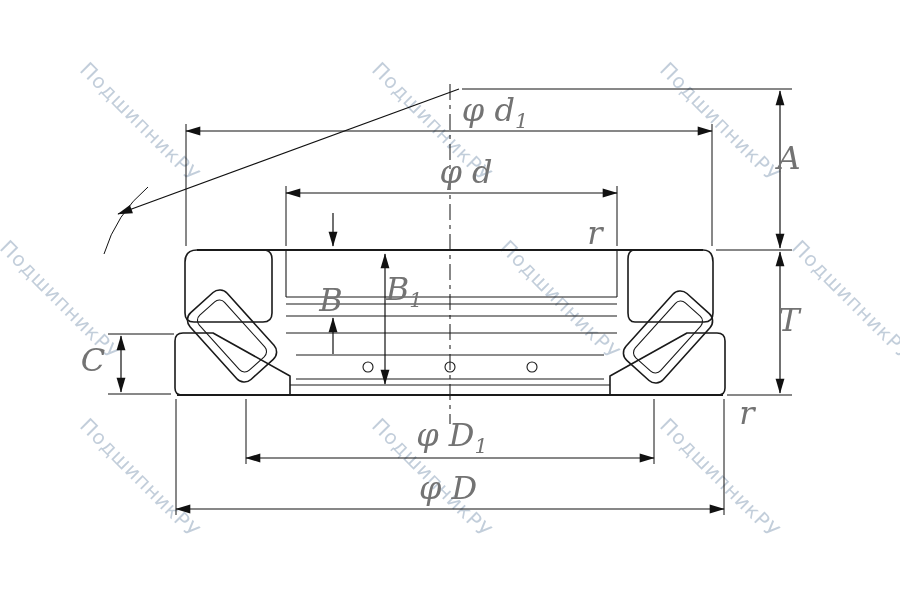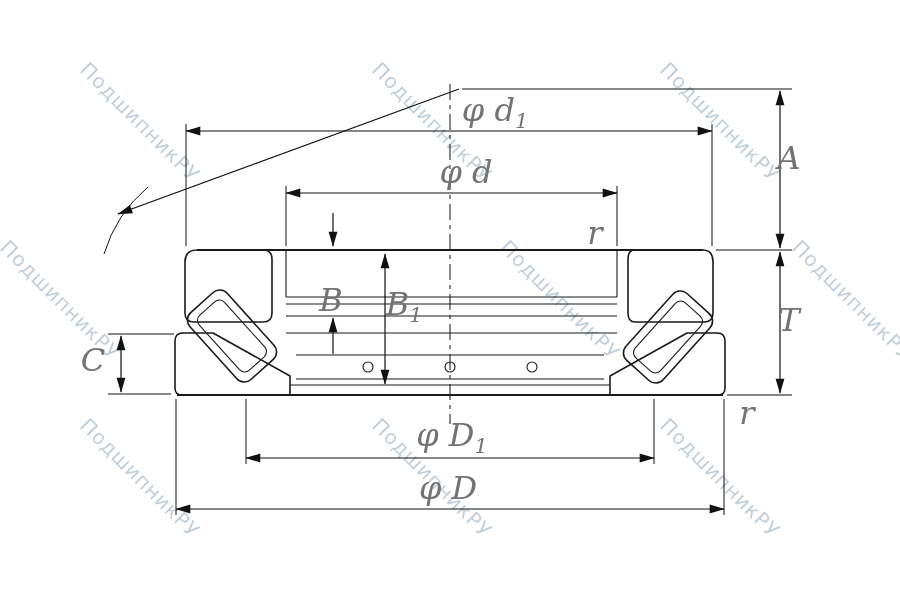--- a/index.html
+++ b/index.html
@@ -145,21 +145,21 @@
 </div>
 <div class="dim-label" style="left:789px;top:160px">
   <span>A</span><sub></sub>
 </div>
 <div class="dim-label" style="left:595px;top:235px">
   <span>r</span><sub></sub>
 </div>
 <div class="dim-label" style="left:331px;top:302px">
   <span>B</span><sub></sub>
 </div>
-<div class="dim-label" style="left:404px;top:306px">
+<div class="dim-label" style="left:404px;top:291px">
   <span>B</span><sub>1</sub>
 </div>
 <div class="dim-label" style="left:789px;top:322px">
   <span>T</span><sub></sub>
 </div>
 <div class="dim-label" style="left:93px;top:362px">
   <span>C</span><sub></sub>
 </div>
 <div class="dim-label" style="left:452px;top:437px">
   <span>φ D</span><sub>1</sub>

